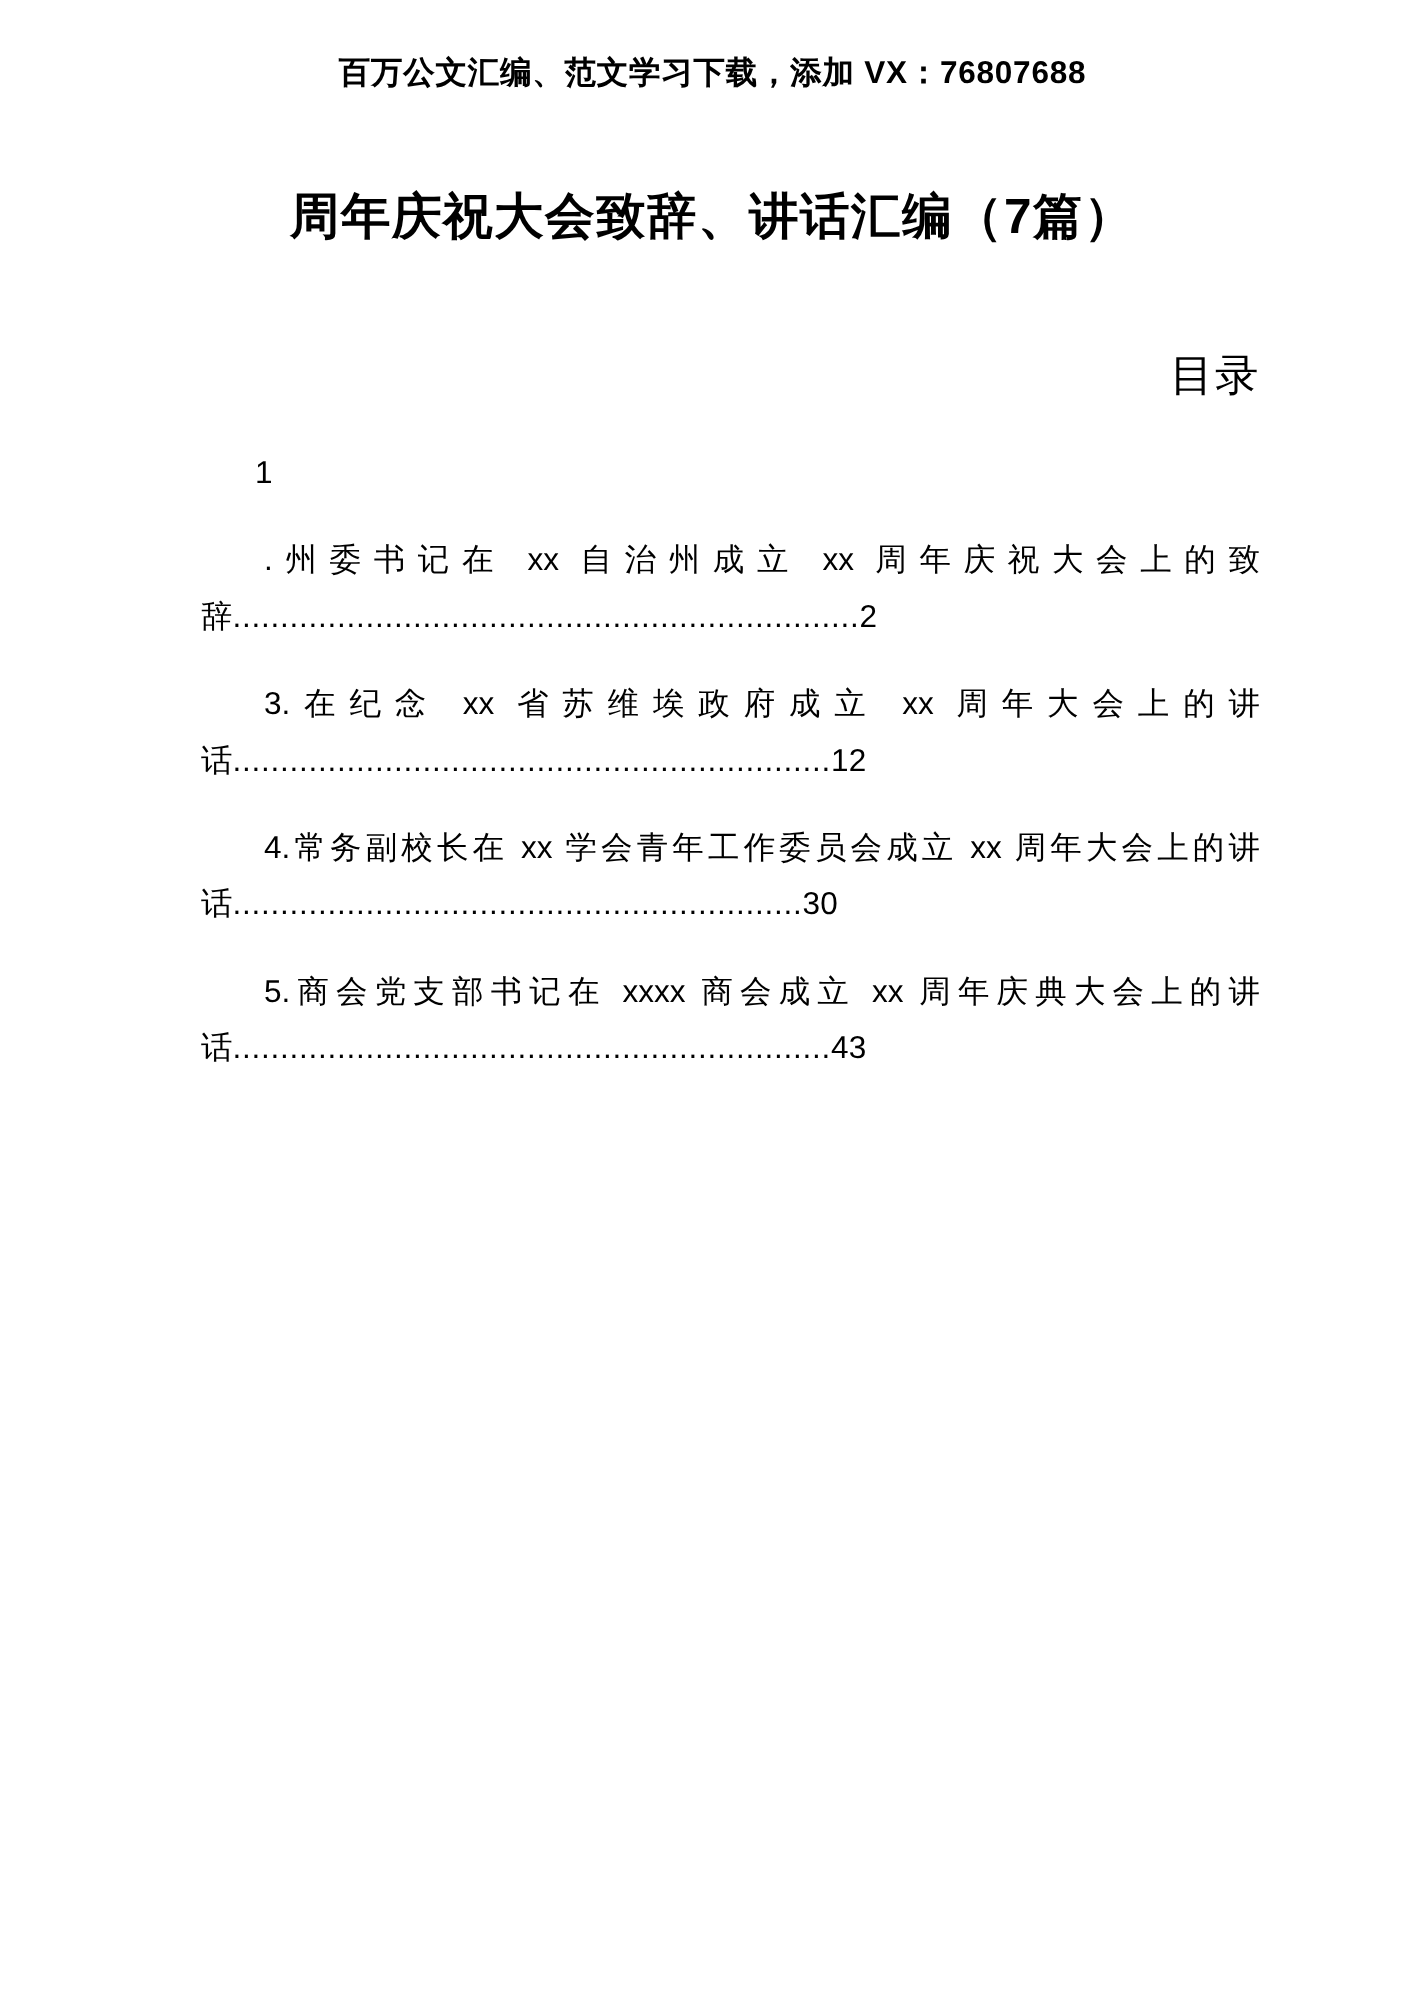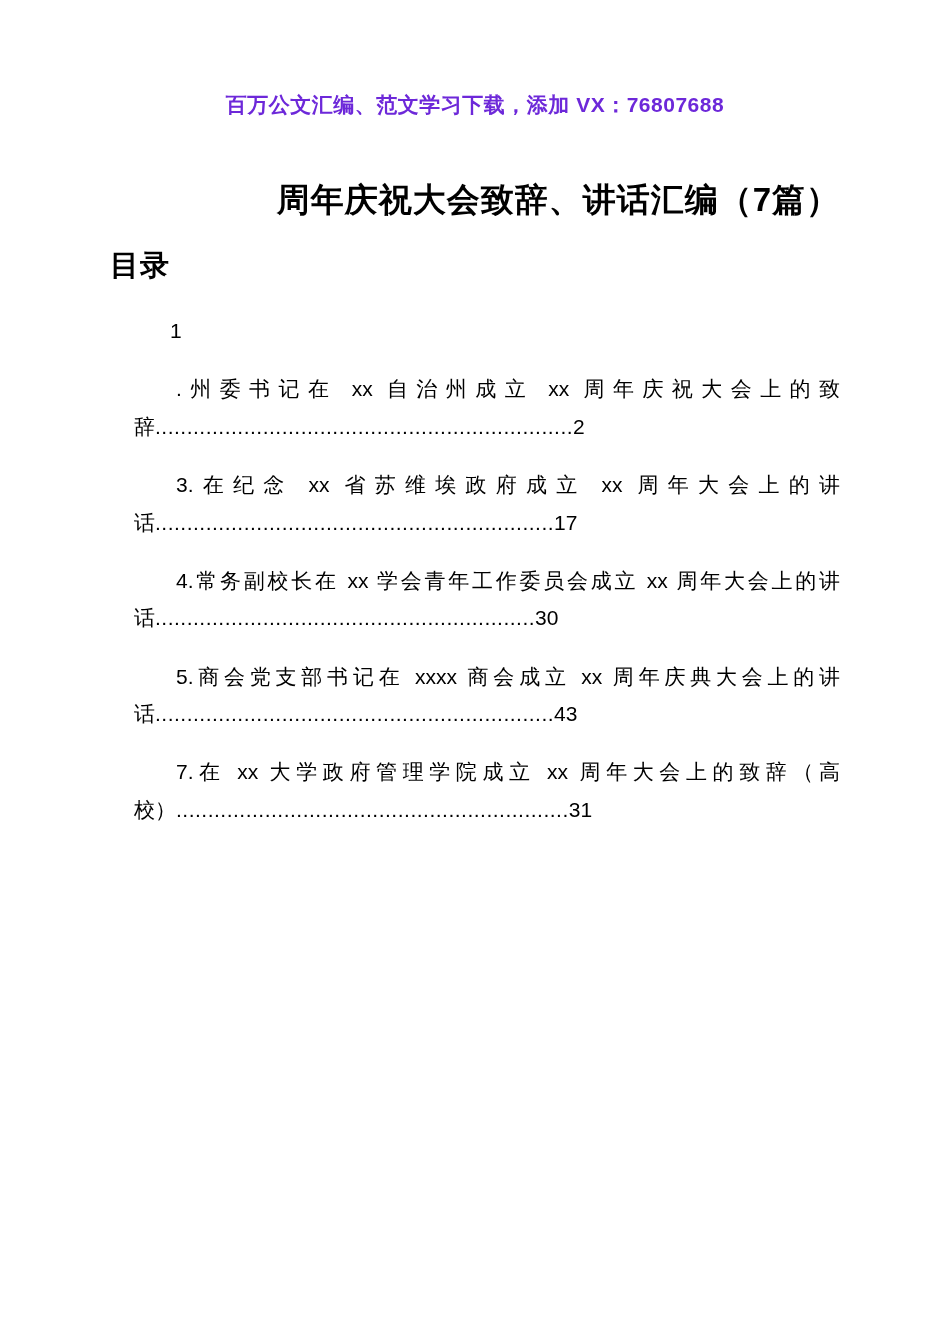--- a/index.html
+++ b/index.html
@@ -17,41 +17,41 @@
   }
   .page {
     width: 950px;
     height: 1344px;
     box-sizing: border-box;
     padding: 0 110px;
     position: relative;
   }
   .ad-banner {
     text-align: center;
-    color: #6d28d9;
+    color: #000000;
     font-size: 21px;
     font-weight: bold;
     letter-spacing: 0.5px;
-    padding-top: 92px;
+    padding-top: 36px;
     line-height: 1.2;
     white-space: nowrap;
   }
   .doc-title {
-    text-align: right;
+    text-align: center;
     font-size: 33px;
     font-weight: bold;
     margin-top: 62px;
     letter-spacing: 1px;
     line-height: 1.3;
   }
   .toc-heading {
-    text-align: left;
+    text-align: right;
     font-size: 29px;
-    font-weight: bold;
-    margin-top: 24px;
+    font-weight: normal;
+    margin-top: 65px;
     letter-spacing: 1px;
   }
   .toc {
     margin-top: 26px;
   }
   .toc-entry {
     font-size: 21px;
     line-height: 1.78;
     text-align: justify;
     text-indent: 42px;
@@ -88,31 +88,28 @@
   <div class="toc">
 
     <span class="first-entry-num">1</span>
 
     <p class="toc-entry">
       <span class="lead">.</span><span class="lead">州委书记在 xx 自治州成立 xx 周年庆祝大会上的致辞</span><span class="dots">..................................................................</span><span class="pageno">2</span>
     </p>
 
 
     <p class="toc-entry">
-      <span class="lead">3.</span><span class="lead">在纪念 xx 省苏维埃政府成立 xx 周年大会上的讲话</span><span class="dots">...............................................................</span><span class="pageno">17</span>
+      <span class="lead">3.</span><span class="lead">在纪念 xx 省苏维埃政府成立 xx 周年大会上的讲话</span><span class="dots">...............................................................</span><span class="pageno">12</span>
     </p>
 
     <p class="toc-entry">
       <span class="lead">4.</span><span class="lead">常务副校长在 xx 学会青年工作委员会成立 xx 周年大会上的讲话</span><span class="dots">............................................................</span><span class="pageno">30</span>
     </p>
 
     <p class="toc-entry">
       <span class="lead">5.</span><span class="lead">商会党支部书记在 xxxx 商会成立 xx 周年庆典大会上的讲话</span><span class="dots">...............................................................</span><span class="pageno">43</span>
     </p>
 
 
-    <p class="toc-entry">
-      <span class="lead">7.</span><span class="lead">在 xx 大学政府管理学院成立 xx 周年大会上的致辞（高校）</span><span class="dots">..............................................................</span><span class="pageno">31</span>
-    </p>
 
   </div>
 
 </div>
 
 </body></html>

